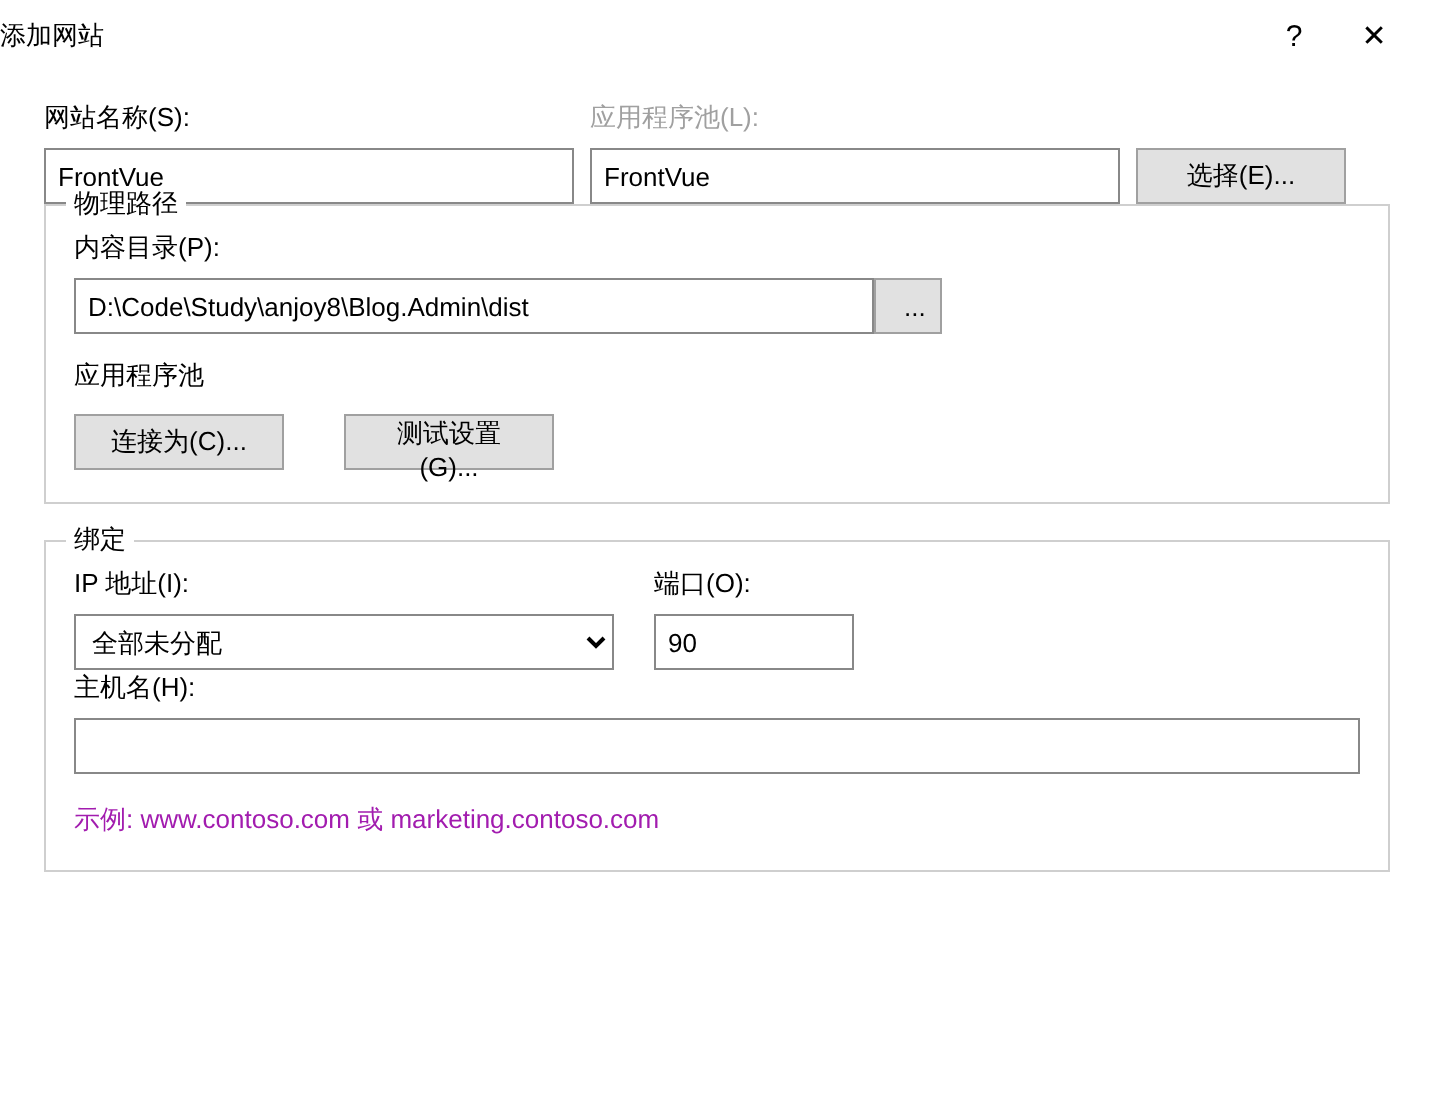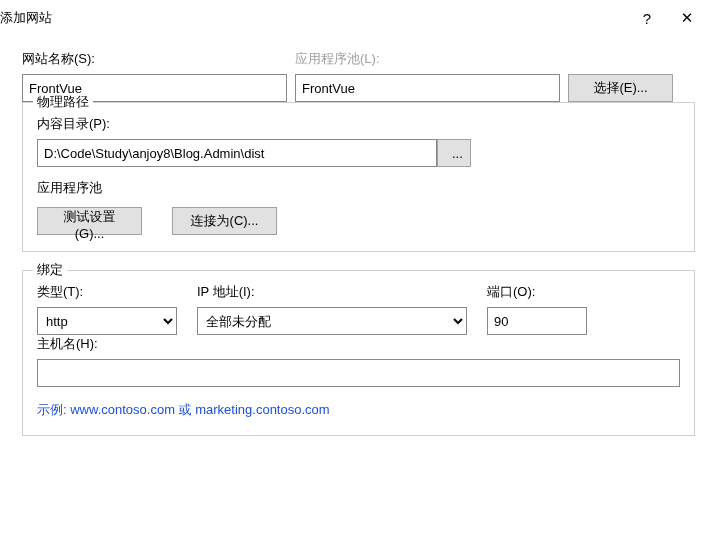--- a/index.html
+++ b/index.html
@@ -107,21 +107,21 @@
       border: 1px solid #888;
       font-family: inherit;
       font-size: 13px;
       background: #fff;
       padding: 2px 4px;
     }
     .hostname-group { }
     .hostname-input { width: 320px; }
     .example {
       margin-top: 14px;
-      color: #1d4ed8;
+      color: #a21caf;
     }
   </style>
 </head>
 <body>
 
 <div class="titlebar">
   <div class="titlebar-title">添加网站</div>
   <div class="titlebar-help">?</div>
   <div class="titlebar-close">✕</div>
 </div>
@@ -146,34 +146,28 @@
     <div class="legend">物理路径</div>
     <label class="label">内容目录(P):</label>
     <div class="path-row">
       <div class="path-input">
         <input type="text" value="D:\Code\Study\anjoy8\Blog.Admin\dist" style="">
       </div>
       <button class="btn btn-browse">...</button>
     </div>
     <div class="subhead">应用程序池</div>
     <div class="btn-row">
+      <button class="btn btn-med">连接为(C)...</button>
       <button class="btn btn-med">测试设置(G)...</button>
-      <button class="btn btn-med">连接为(C)...</button>
     </div>
   </div>
 
   <div class="fieldset">
     <div class="legend">绑定</div>
     <div class="binding-row">
-      <div class="col-type">
-        <label class="label">类型(T):</label>
-        <select>
-          <option>http</option>
-        </select>
-      </div>
       <div class="col-ip">
         <label class="label">IP 地址(I):</label>
         <select>
           <option>全部未分配</option>
         </select>
       </div>
       <div class="col-port">
         <label class="label">端口(O):</label>
         <input type="text" value="90" style="">
       </div>

